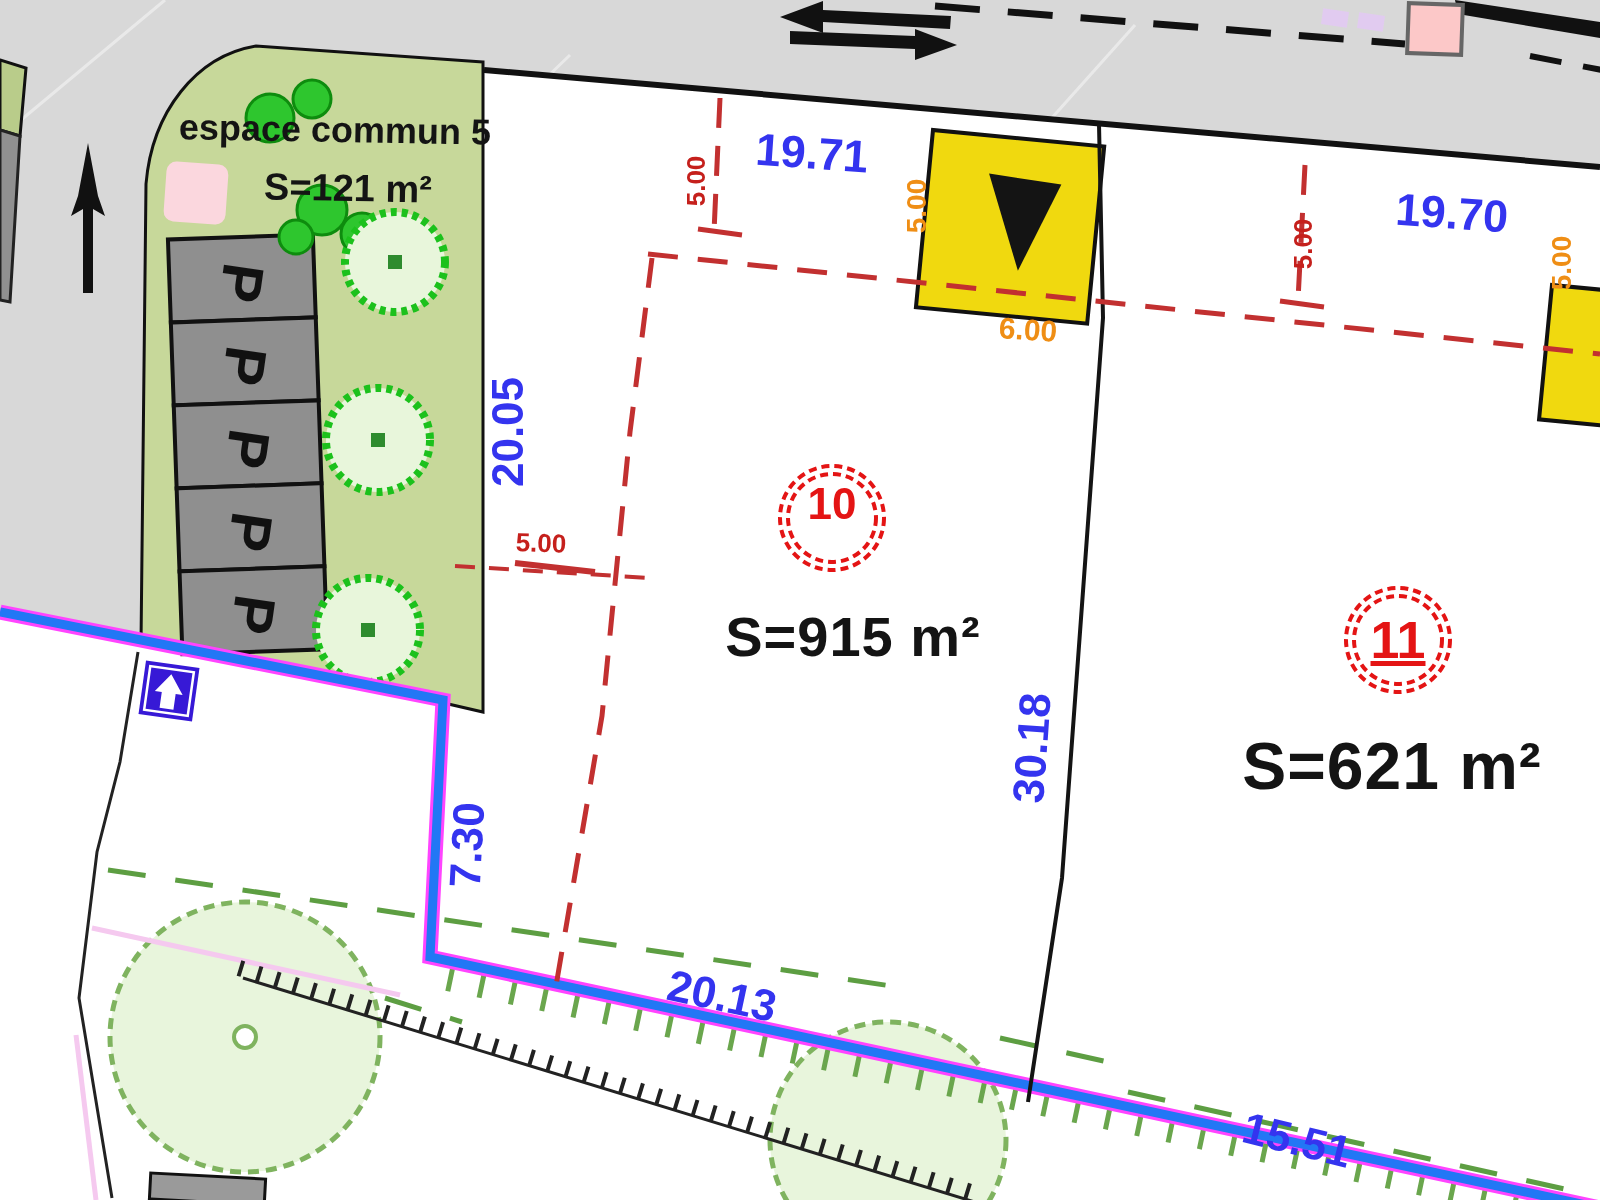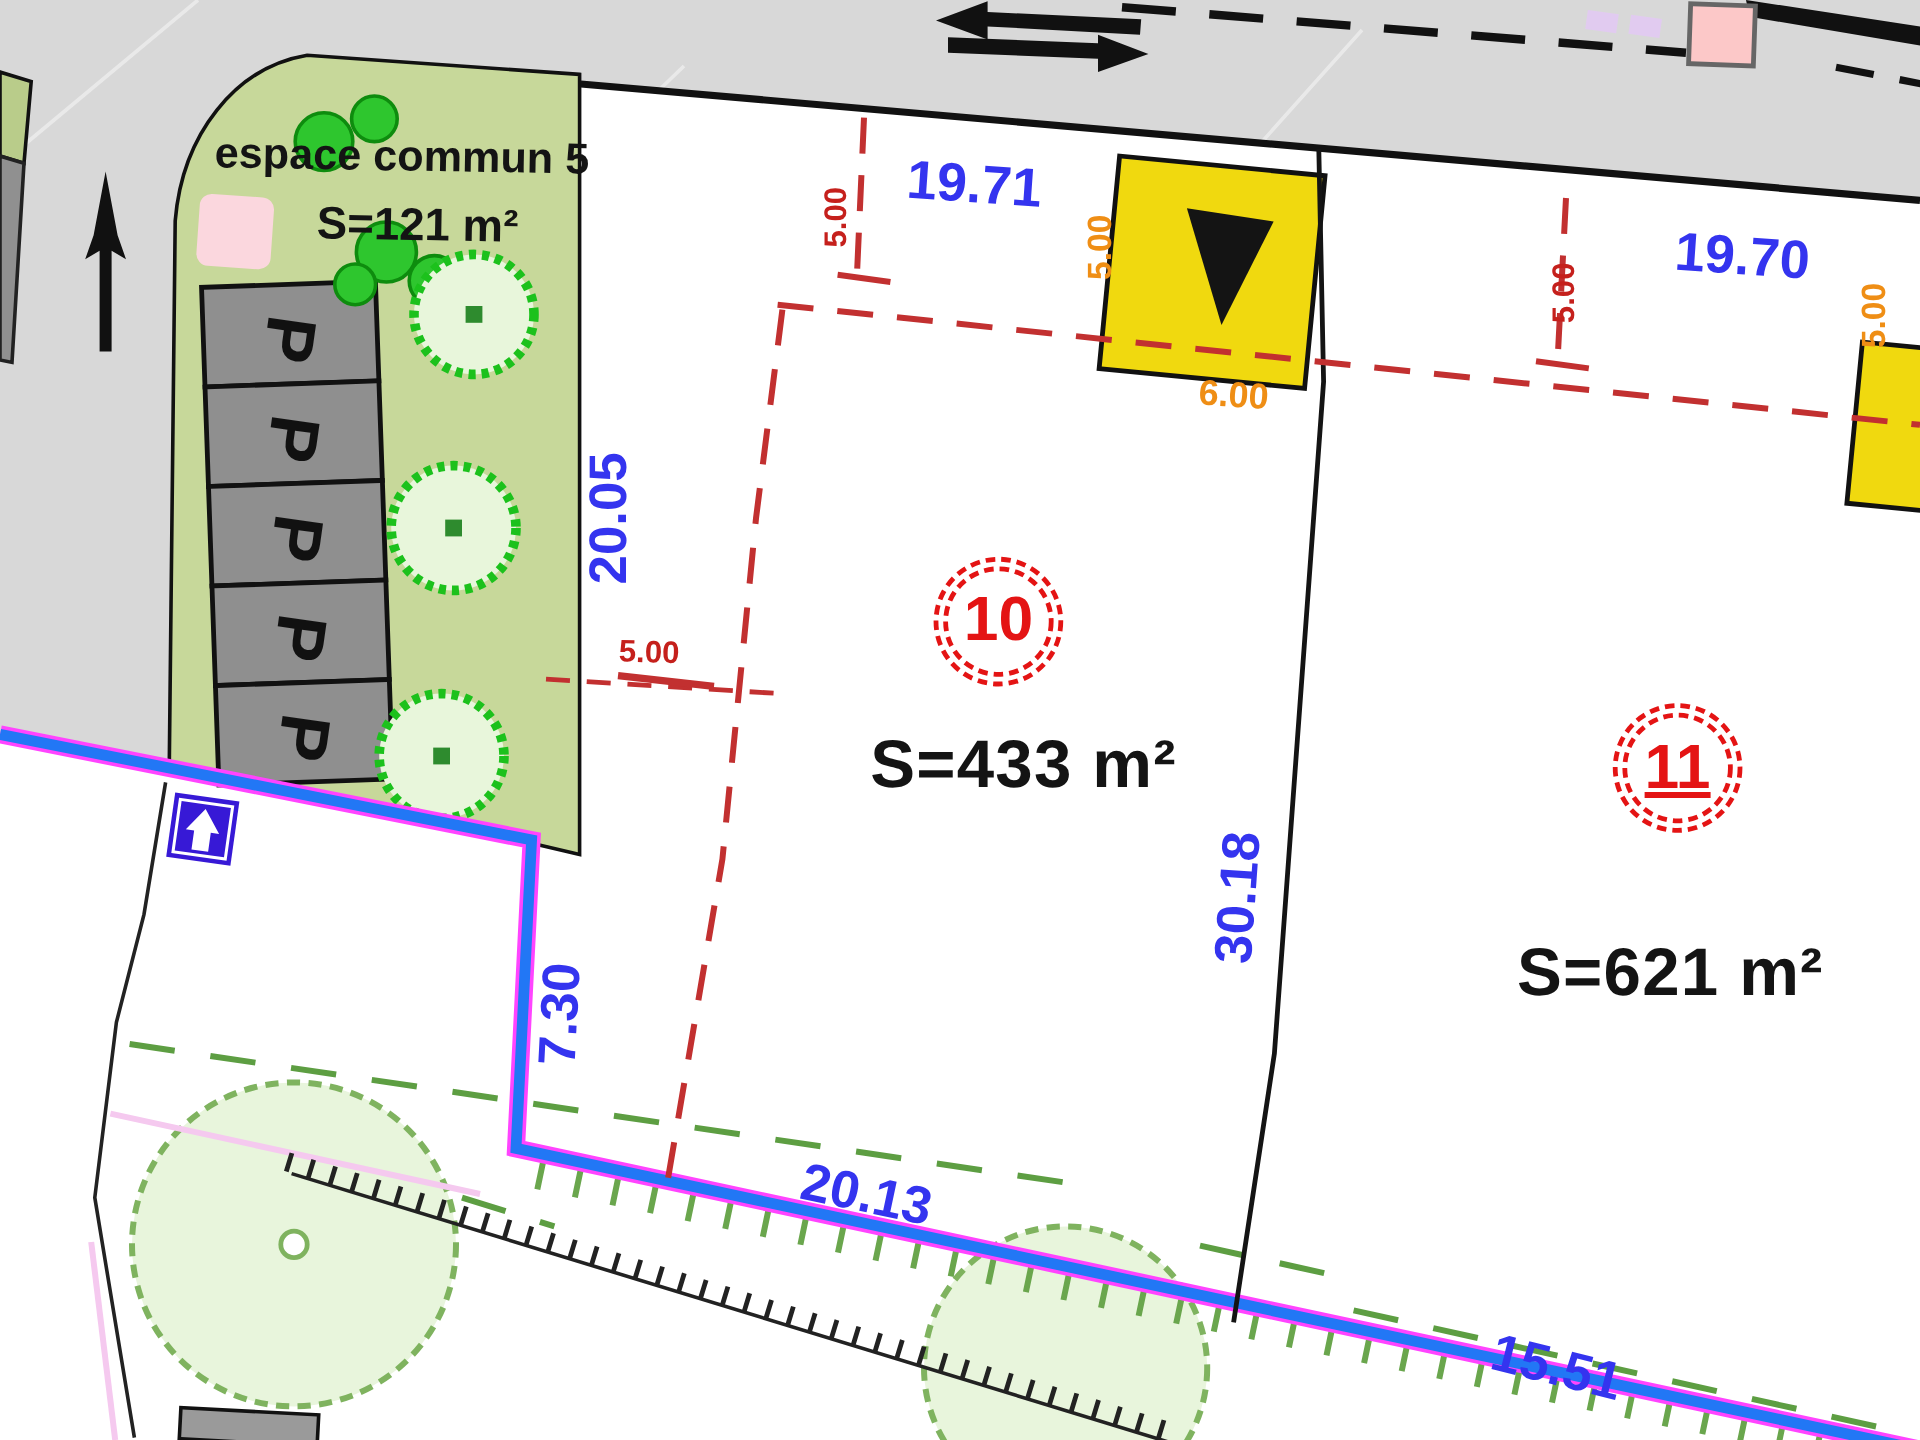--- a/index.html
+++ b/index.html
@@ -161,25 +161,25 @@
     <circle cx="832" cy="518" r="52"></circle>
     <circle cx="832" cy="518" r="44"></circle>
     <circle cx="1398" cy="640" r="52"></circle>
     <circle cx="1398" cy="640" r="44"></circle>
   </g>
 </svg>
 
 <div class="lbl lbl-black" style="left:335px;top:130px;font-size:36px;font-weight:600;transform:translate(-50%,-50%) rotate(1deg);">espace commun 5</div>
 <div class="lbl lbl-black" style="left:348px;top:188px;font-size:38px;transform:translate(-50%,-50%) rotate(1deg);">S=121 m²</div>
 
-<div class="lbl" style="left:832px;top:516px;font-size:52px;color:#e41414;transform:translate(-50%,-50%);">10</div>
-<div class="lbl lbl-black" style="left:853px;top:637px;font-size:56px;font-weight:600;letter-spacing:1px;transform:translate(-50%,-50%);">S=433 m²</div>
+<div class="lbl" style="left:832px;top:504px;font-size:44px;color:#e41414;transform:translate(-50%,-50%);">10</div>
+<div class="lbl lbl-black" style="left:853px;top:637px;font-size:56px;font-weight:600;letter-spacing:1px;transform:translate(-50%,-50%);">S=915 m²</div>
 
 <div class="lbl" style="left:1398px;top:640px;font-size:52px;color:#e41414;transform:translate(-50%,-50%);text-decoration:underline;">11</div>
-<div class="lbl lbl-black" style="left:1392px;top:766px;font-size:56px;font-weight:600;letter-spacing:1px;transform:translate(-50%,-50%);margin-top:44px;">S=621 m²</div>
+<div class="lbl lbl-black" style="left:1392px;top:766px;font-size:66px;font-weight:600;letter-spacing:1px;transform:translate(-50%,-50%);">S=621 m²</div>
 
 <div class="lbl lbl-blue" style="left:812px;top:153px;font-size:45px;transform:translate(-50%,-50%) rotate(4deg);">19.71</div>
 <div class="lbl lbl-blue" style="left:1452px;top:213px;font-size:45px;transform:translate(-50%,-50%) rotate(4deg);">19.70</div>
 <div class="lbl lbl-blue" style="left:508px;top:432px;font-size:44px;transform:translate(-50%,-50%) rotate(-90deg);">20.05</div>
 <div class="lbl lbl-blue" style="left:1032px;top:748px;font-size:44px;transform:translate(-50%,-50%) rotate(-86deg);">30.18</div>
 <div class="lbl lbl-blue" style="left:467px;top:845px;font-size:44px;transform:translate(-50%,-50%) rotate(-87deg);">7.30</div>
 <div class="lbl lbl-blue" style="left:722px;top:996px;font-size:44px;transform:translate(-50%,-50%) rotate(12deg);">20.13</div>
 <div class="lbl lbl-blue" style="left:1297px;top:1140px;font-size:44px;transform:translate(-50%,-50%) rotate(14deg);">15.51</div>
 
 <div class="lbl lbl-red" style="left:696px;top:181px;font-size:26px;transform:translate(-50%,-50%) rotate(-90deg);">5.00</div>

